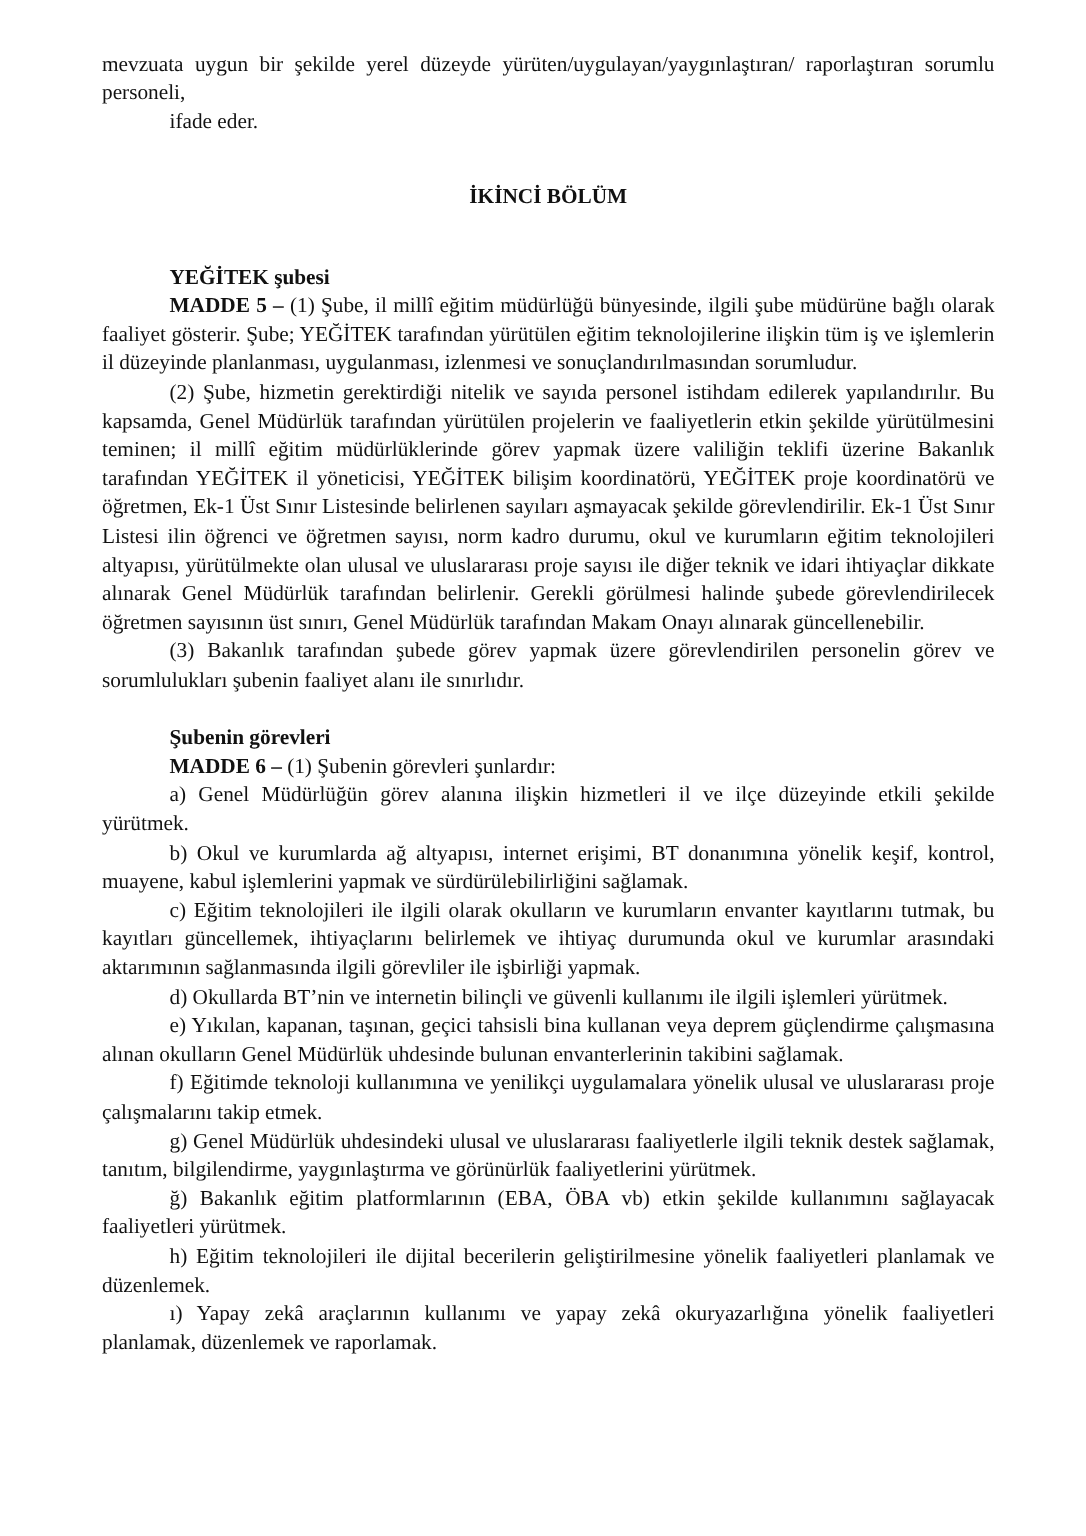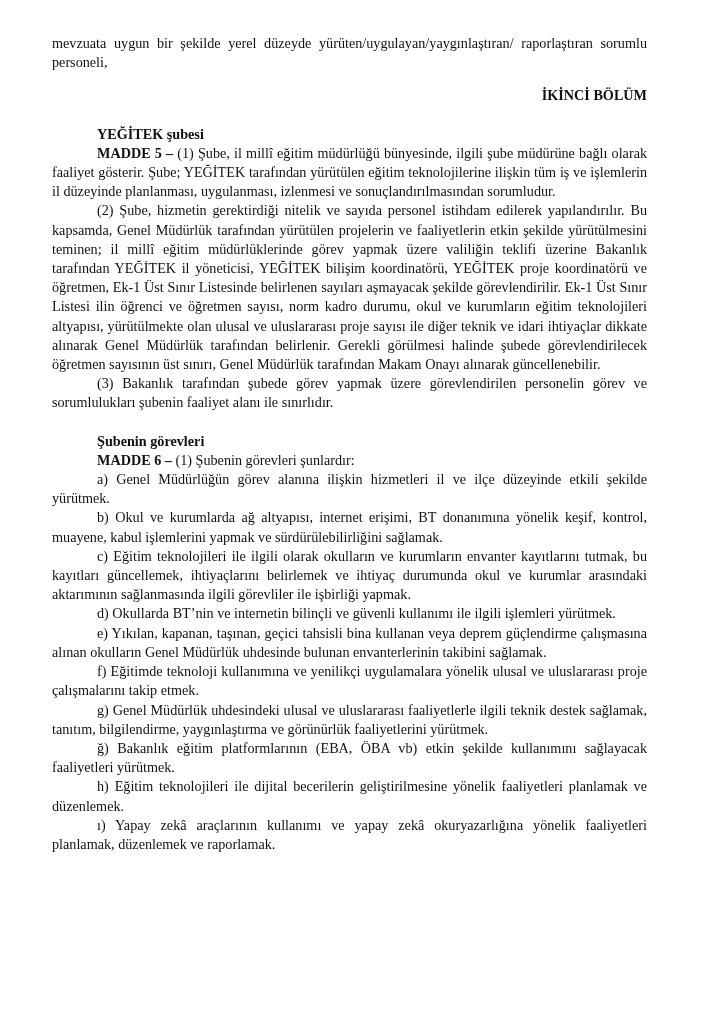--- a/index.html
+++ b/index.html
@@ -1,34 +1,35 @@
 <!DOCTYPE html>
 <html><head>
 <meta charset="utf-8">
 <style>
   html, body { margin: 0; padding: 0; background: #ffffff; }
   body { width: 724px; height: 1024px; overflow: hidden; position: relative; }
   .page {
-    position: absolute; left: 52px; top: 34px; width: 595px;
+    position: absolute; left: 68px; top: 34px; width: 595px;
     font-family: "Liberation Serif", "DejaVu Serif", serif;
     font-size: 14.2px; line-height: 19.2px; color: #111111;
   }
   .p { margin: 0; text-align: justify; text-indent: 45px; }
   .p.noindent { text-indent: 0; }
-  .heading-center { text-align: right; font-weight: bold; margin: 0; }
+  .heading-center { text-align: center; font-weight: bold; margin: 16px; }
   .sub-heading { font-weight: bold; margin: 0; text-indent: 45px; }
   .b { font-weight: bold; }
   .gap-s { height: 19px; }
   .gap-m { height: 14px; }
 </style>
 </head>
 <body>
 
 <div class="page">
   <p class="p noindent">mevzuata uygun bir şekilde yerel düzeyde yürüten/uygulayan/yaygınlaştıran/ raporlaştıran sorumlu personeli,</p>
+  <p class="p">ifade eder.</p>
 
   <div class="gap-m"></div>
   <p class="heading-center">İKİNCİ BÖLÜM</p>
 
   <div class="gap-s"></div>
   <p class="sub-heading">YEĞİTEK şubesi</p>
   <p class="p"><span class="b">MADDE 5 –</span> <span>(1) Şube, il millî eğitim müdürlüğü bünyesinde, ilgili şube müdürüne bağlı olarak faaliyet gösterir. Şube; YEĞİTEK tarafından yürütülen eğitim teknolojilerine ilişkin tüm iş ve işlemlerin il düzeyinde planlanması, uygulanması, izlenmesi ve sonuçlandırılmasından sorumludur.</span></p>
   <p class="p">(2) Şube, hizmetin gerektirdiği nitelik ve sayıda personel istihdam edilerek yapılandırılır. Bu kapsamda, Genel Müdürlük tarafından yürütülen projelerin ve faaliyetlerin etkin şekilde yürütülmesini teminen; il millî eğitim müdürlüklerinde görev yapmak üzere valiliğin teklifi üzerine Bakanlık tarafından YEĞİTEK il yöneticisi, YEĞİTEK bilişim koordinatörü, YEĞİTEK proje koordinatörü ve öğretmen, Ek-1 Üst Sınır Listesinde belirlenen sayıları aşmayacak şekilde görevlendirilir. Ek-1 Üst Sınır Listesi ilin öğrenci ve öğretmen sayısı, norm kadro durumu, okul ve kurumların eğitim teknolojileri altyapısı, yürütülmekte olan ulusal ve uluslararası proje sayısı ile diğer teknik ve idari ihtiyaçlar dikkate alınarak Genel Müdürlük tarafından belirlenir. Gerekli görülmesi halinde şubede görevlendirilecek öğretmen sayısının üst sınırı, Genel Müdürlük tarafından Makam Onayı alınarak güncellenebilir.</p>
   <p class="p">(3) Bakanlık tarafından şubede görev yapmak üzere görevlendirilen personelin görev ve sorumlulukları şubenin faaliyet alanı ile sınırlıdır.</p>
 

